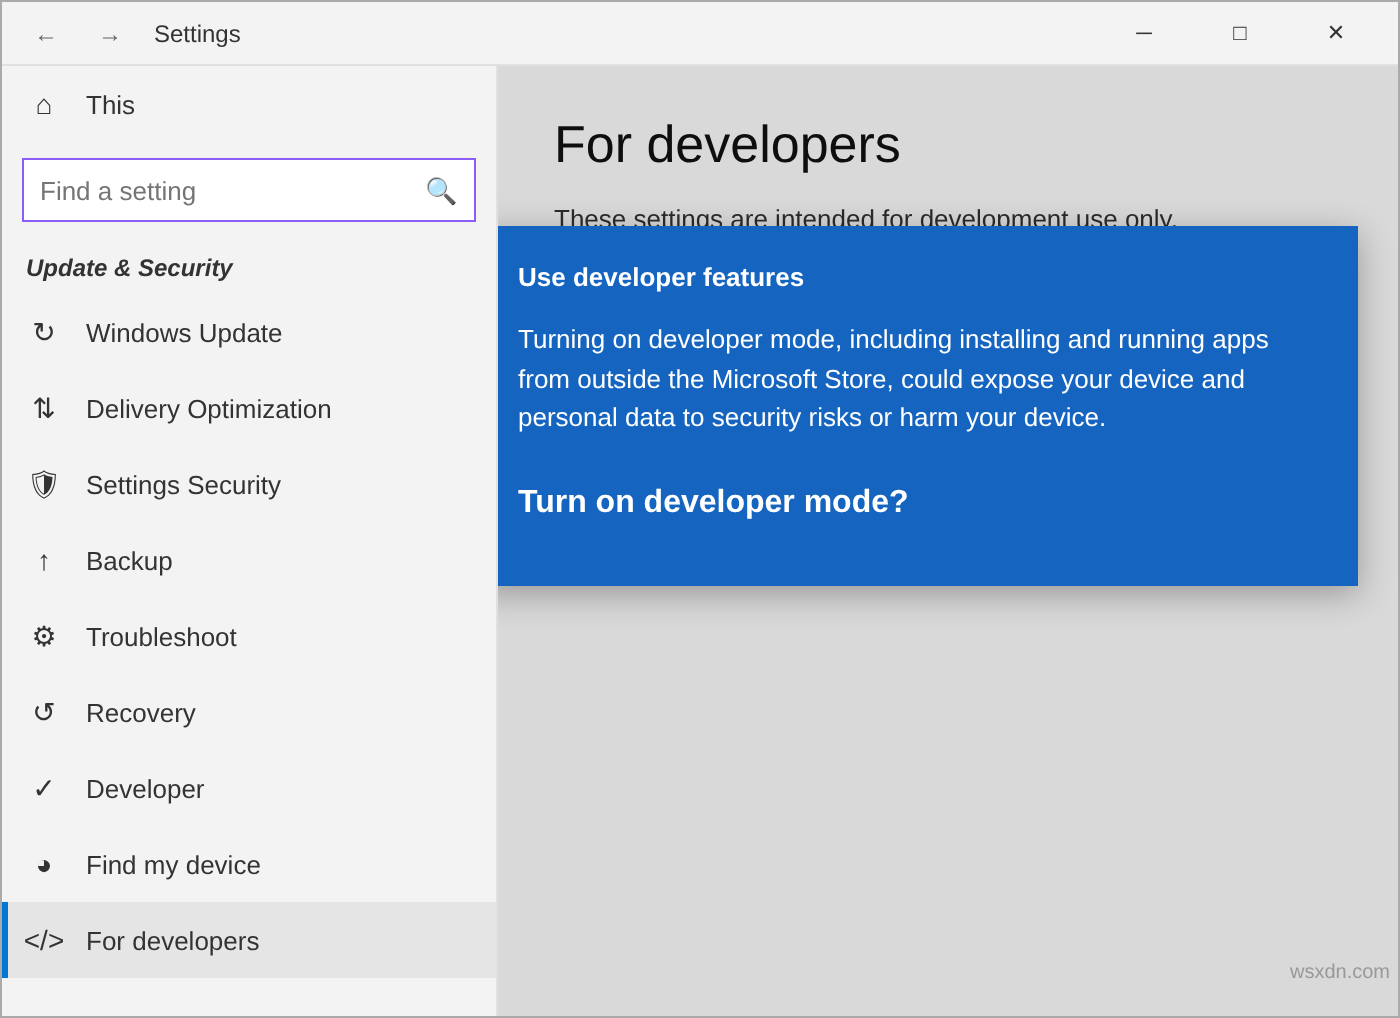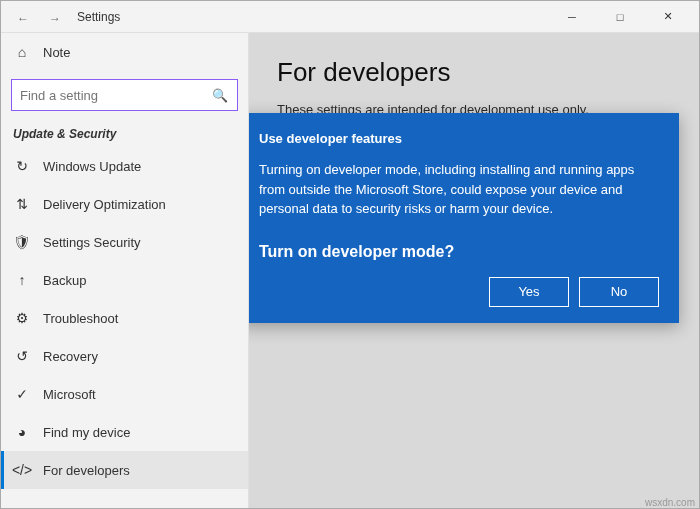--- a/index.html
+++ b/index.html
@@ -263,21 +263,21 @@
       height: 30px;
       background: transparent;
       border: 1px solid #fff;
       color: #fff;
       font-size: 13px;
       cursor: pointer;
       font-family: 'Segoe UI', Arial, sans-serif;
     }
     .watermark {
       position: absolute;
-      bottom: 0;
+      bottom: 16px;
       right: 4px;
       font-size: 10px;
       color: #999;
     }
   </style>
 </head>
 <body>
 
 <div class="window">
 
@@ -295,21 +295,21 @@
       <button class="ctrl-btn close">✕</button>
     </div>
   </div>
 
   <div class="content-area">
 
     <div class="sidebar">
 
       <div class="sidebar-item">
         <span class="sidebar-icon">⌂</span>
-        <span>Note</span>
+        <span>This</span>
       </div>
 
       <div class="search-box">
         <input type="text" placeholder="Find a setting" style="">
         <span class="search-icon-wrap">🔍</span>
       </div>
 
       <div class="sidebar-section-title">Update &amp; Security</div>
 
       <div class="sidebar-item">
@@ -331,21 +331,21 @@
       <div class="sidebar-item">
         <span class="sidebar-icon">⚙</span>
         <span>Troubleshoot</span>
       </div>
       <div class="sidebar-item">
         <span class="sidebar-icon">↺</span>
         <span>Recovery</span>
       </div>
       <div class="sidebar-item">
         <span class="sidebar-icon">✓</span>
-        <span>Microsoft</span>
+        <span>Developer</span>
       </div>
       <div class="sidebar-item">
         <span class="sidebar-icon">◕</span>
         <span>Find my device</span>
       </div>
       <div class="sidebar-item active">
         <span class="sidebar-icon">&lt;/&gt;</span>
         <span>For developers</span>
       </div>
     </div>
@@ -360,24 +360,20 @@
         <div class="toggle"></div>
         <span class="toggle-label">On</span>
       </div>
 
       
       <div class="dialog-overlay">
         <div class="dialog">
           <div class="dialog-title">Use developer features</div>
           <div class="dialog-body">Turning on developer mode, including installing and running apps from outside the Microsoft Store, could expose your device and personal data to security risks or harm your device.</div>
           <div class="dialog-question">Turn on developer mode?</div>
-          <div class="dialog-buttons">
-            <button class="dialog-btn">Yes</button>
-            <button class="dialog-btn">No</button>
-          </div>
         </div>
       </div>
 
       <p class="note-text">Note: This requires version 1803 of the Windows 10 SDK or later.</p>
       <span class="watermark">wsxdn.com</span>
     </div>
   </div>
 </div>
 
 </body></html>

